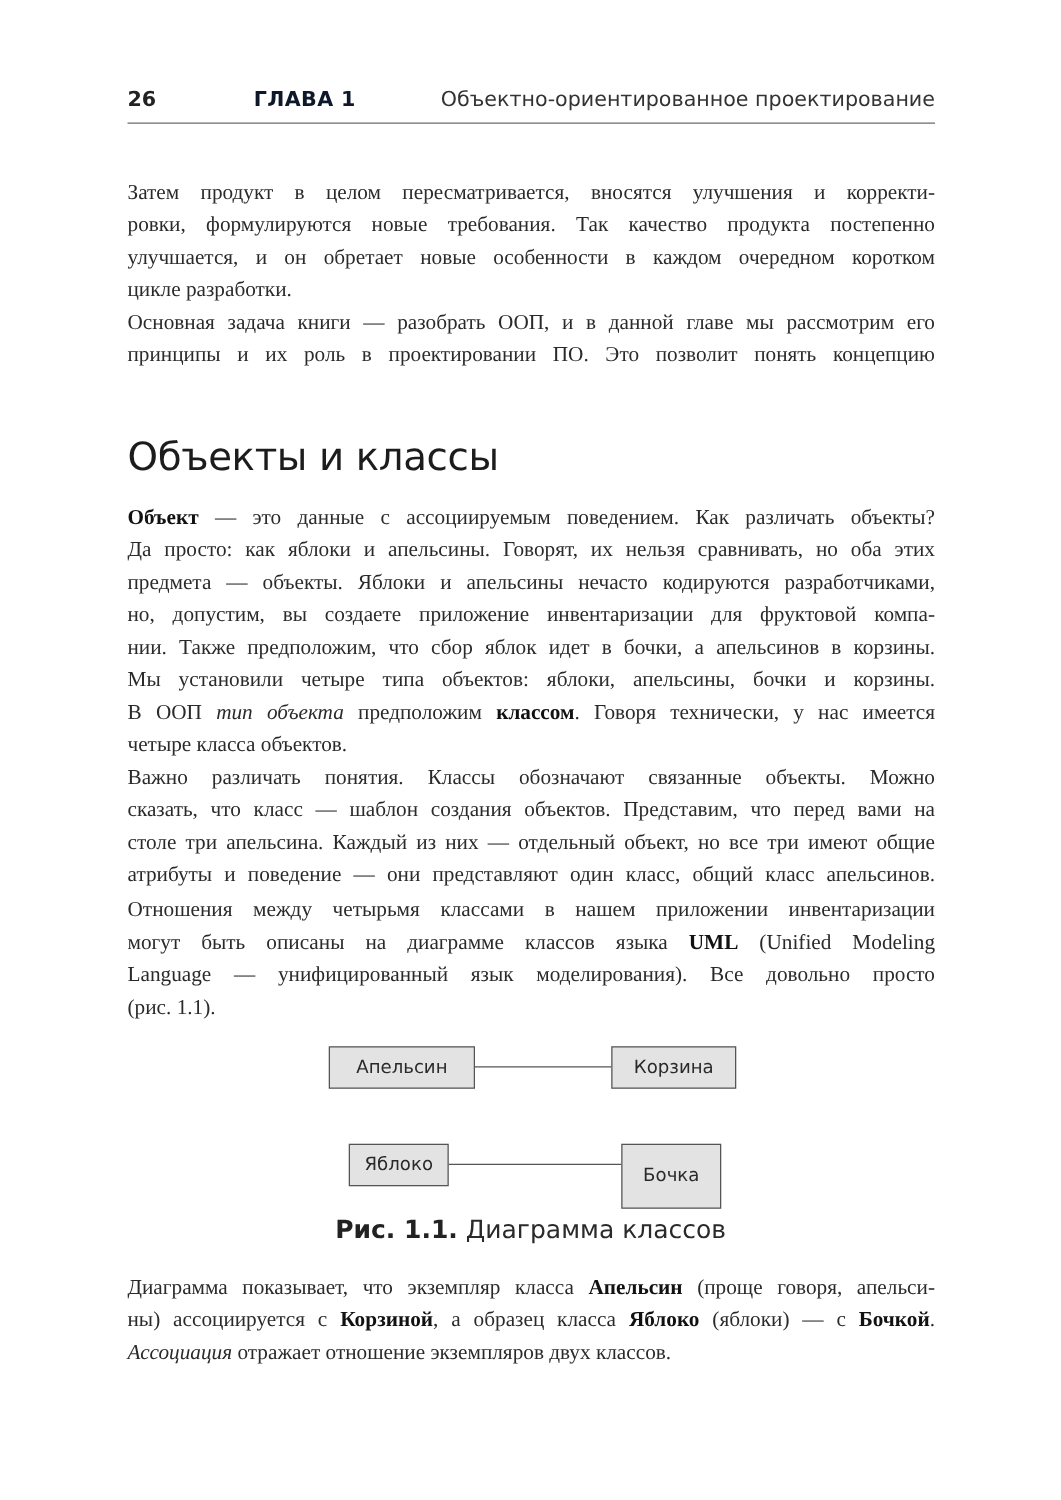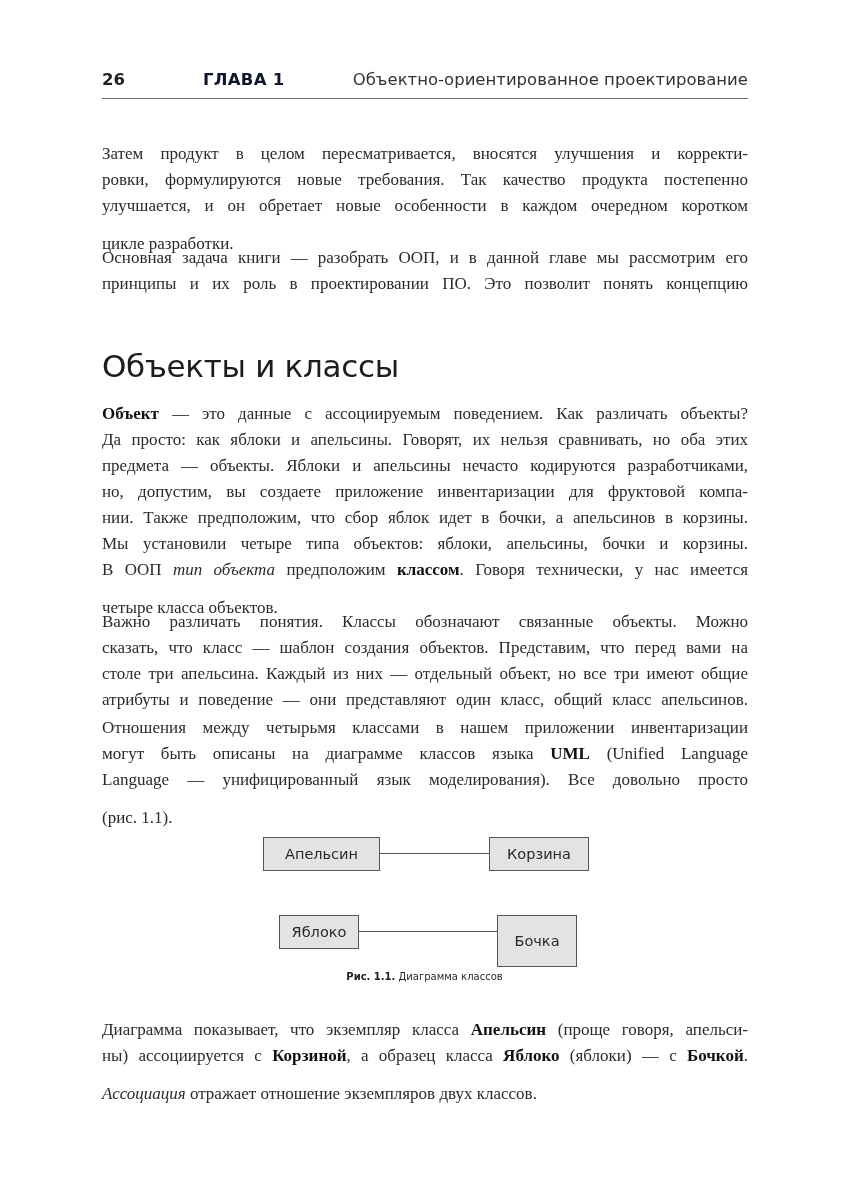--- a/index.html
+++ b/index.html
@@ -16,39 +16,39 @@
     .rh-page { font-weight: bold; color: #222; margin-right: 36px; }
     .rh-chapter { font-weight: bold; color: #0f172a; margin-right: 26px; letter-spacing: 0.3px; }
     .rh-title { color: #333; }
 
     .para {
       position: absolute; left: 102px; width: 646px;
       font-family: "Liberation Serif", serif; font-size: 17px; line-height: 26px;
       color: #2a2a2a; text-align: justify; margin: 0;
     }
     .para .line { display: block; text-align: justify; text-align-last: justify; white-space: nowrap; }
-    .para .line.last { text-align-last: left; margin-top: 12px; }
+    .para .line.last { text-align-last: left; }
     .para b { color: #111; }
 
     .section-heading {
       position: absolute; left: 102px; top: 348px;
       font-family: "DejaVu Sans", sans-serif; font-size: 31px; color: #1c1c1c;
       margin: 0; font-weight: normal; letter-spacing: -0.3px;
     }
 
     .diagram { position: absolute; left: 0; top: 0; width: 849px; height: 1200px; pointer-events: none; }
     .uml-box {
       position: absolute; background: #e3e3e3; border: 1.5px solid #555;
       font-family: "DejaVu Sans", sans-serif; font-size: 14.5px; color: #2a2a2a;
       display: flex; align-items: center; justify-content: center; box-sizing: border-box;
     }
     .uml-line { position: absolute; height: 0; border-top: 1.5px solid #555; }
     .caption {
       position: absolute; left: 0; width: 849px; top: 971px; text-align: center;
-      font-family: "DejaVu Sans", sans-serif; font-size: 10px; color: #2a2a2a;
+      font-family: "DejaVu Sans", sans-serif; font-size: 20px; color: #2a2a2a;
     }
     .caption b { color: #222; }
   </style>
 </head>
 <body>
 
 <div class="running-head">
   <span class="rh-page">26</span>
   <span class="rh-chapter">ГЛАВА 1</span>
   <span class="rh-title">Объектно-ориентированное проектирование</span>
@@ -84,21 +84,21 @@
 
 <p class="para" style="top:609px;">
   <span class="line">Важно различать понятия. Классы обозначают связанные объекты. Можно</span>
   <span class="line">сказать, что класс — шаблон создания объектов. Представим, что перед вами на</span>
   <span class="line">столе три апельсина. Каждый из них — отдельный объект, но все три имеют общие</span>
   <span class="line">атрибуты и поведение — они представляют один класс, общий класс апельсинов.</span>
 </p>
 
 <p class="para" style="top:715px;">
   <span class="line">Отношения между четырьмя классами в нашем приложении инвентаризации</span>
-  <span class="line"><span>могут быть описаны на диаграмме классов языка </span><b>UML</b><span> (Unified Language</span></span>
+  <span class="line"><span>могут быть описаны на диаграмме классов языка </span><b>UML</b><span> (Unified Modeling</span></span>
   <span class="line">Language — унифицированный язык моделирования). Все довольно просто</span>
   <span class="line last">(рис. 1.1).</span>
 </p>
 
 <div class="diagram">
   <div class="uml-line" style="left:380px; top:853px; width:110px;"></div>
   <div class="uml-line" style="left:358px; top:931px; width:140px;"></div>
   <div class="uml-box" style="left:263px; top:837px; width:117px; height:34px;">Апельсин</div>
   <div class="uml-box" style="left:489px; top:837px; width:100px; height:34px;">Корзина</div>
   <div class="uml-box" style="left:279px; top:915px; width:80px; height:34px;">Яблоко</div>

